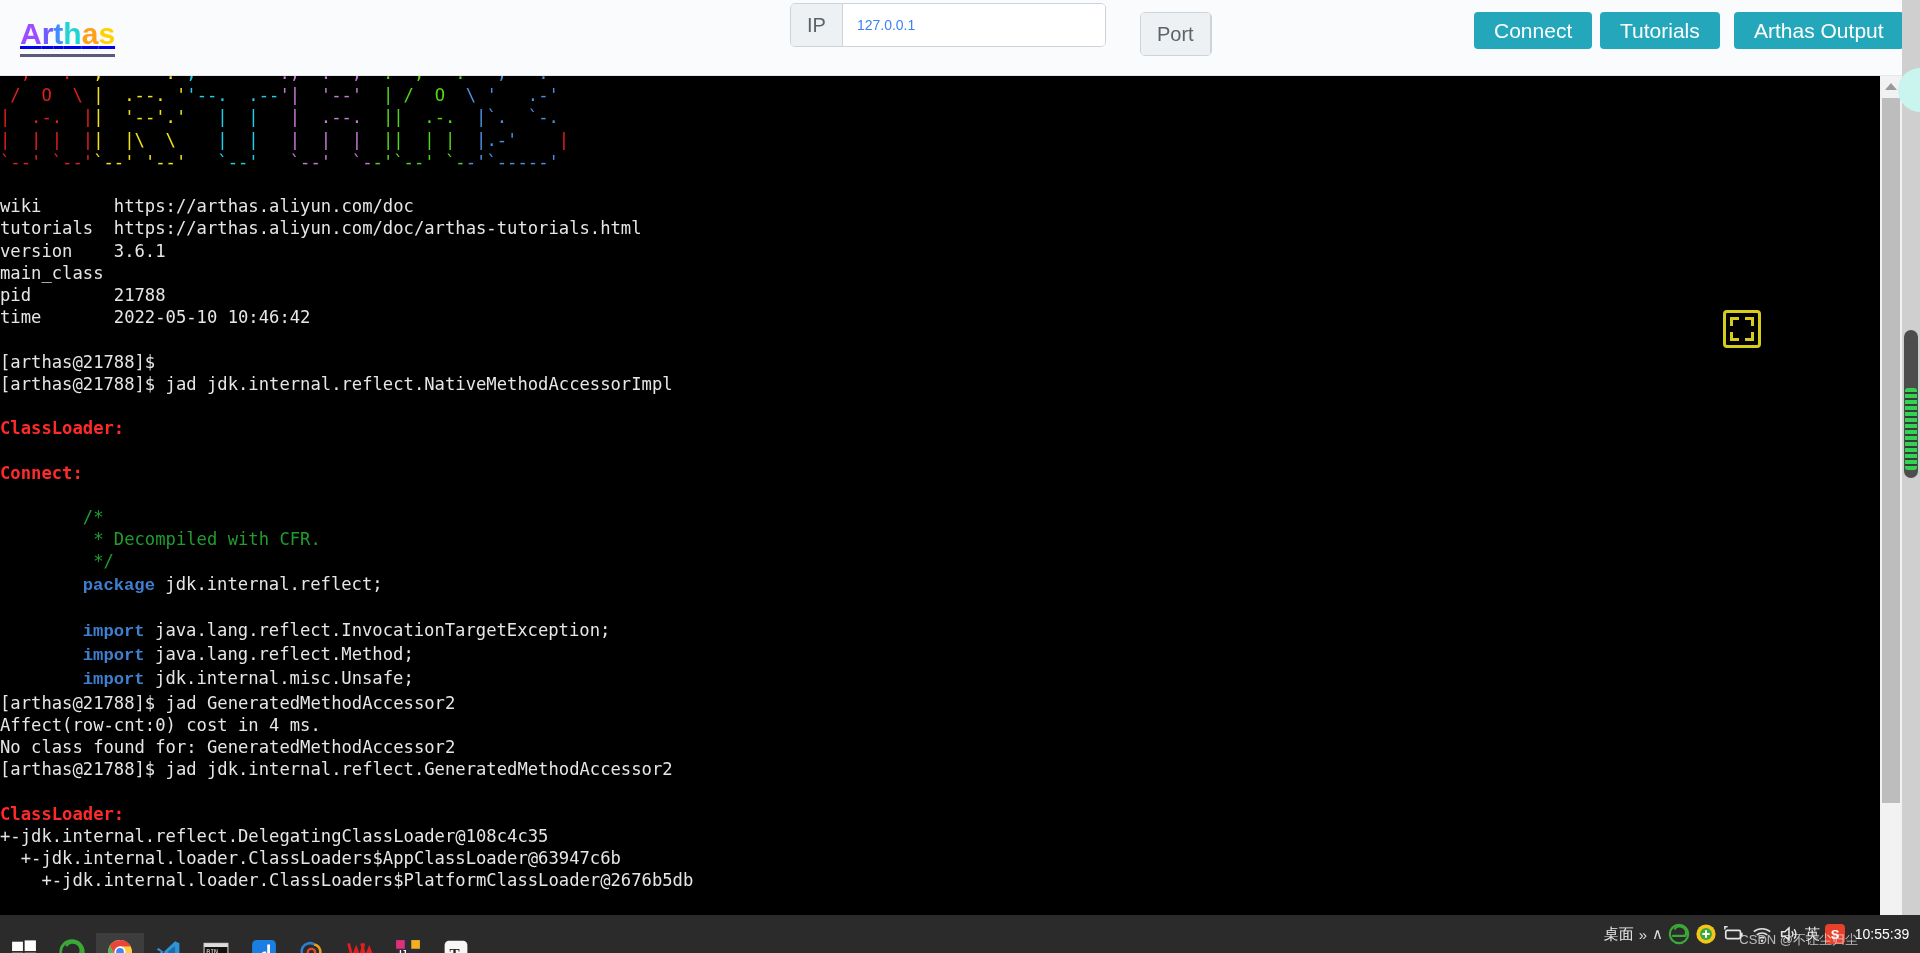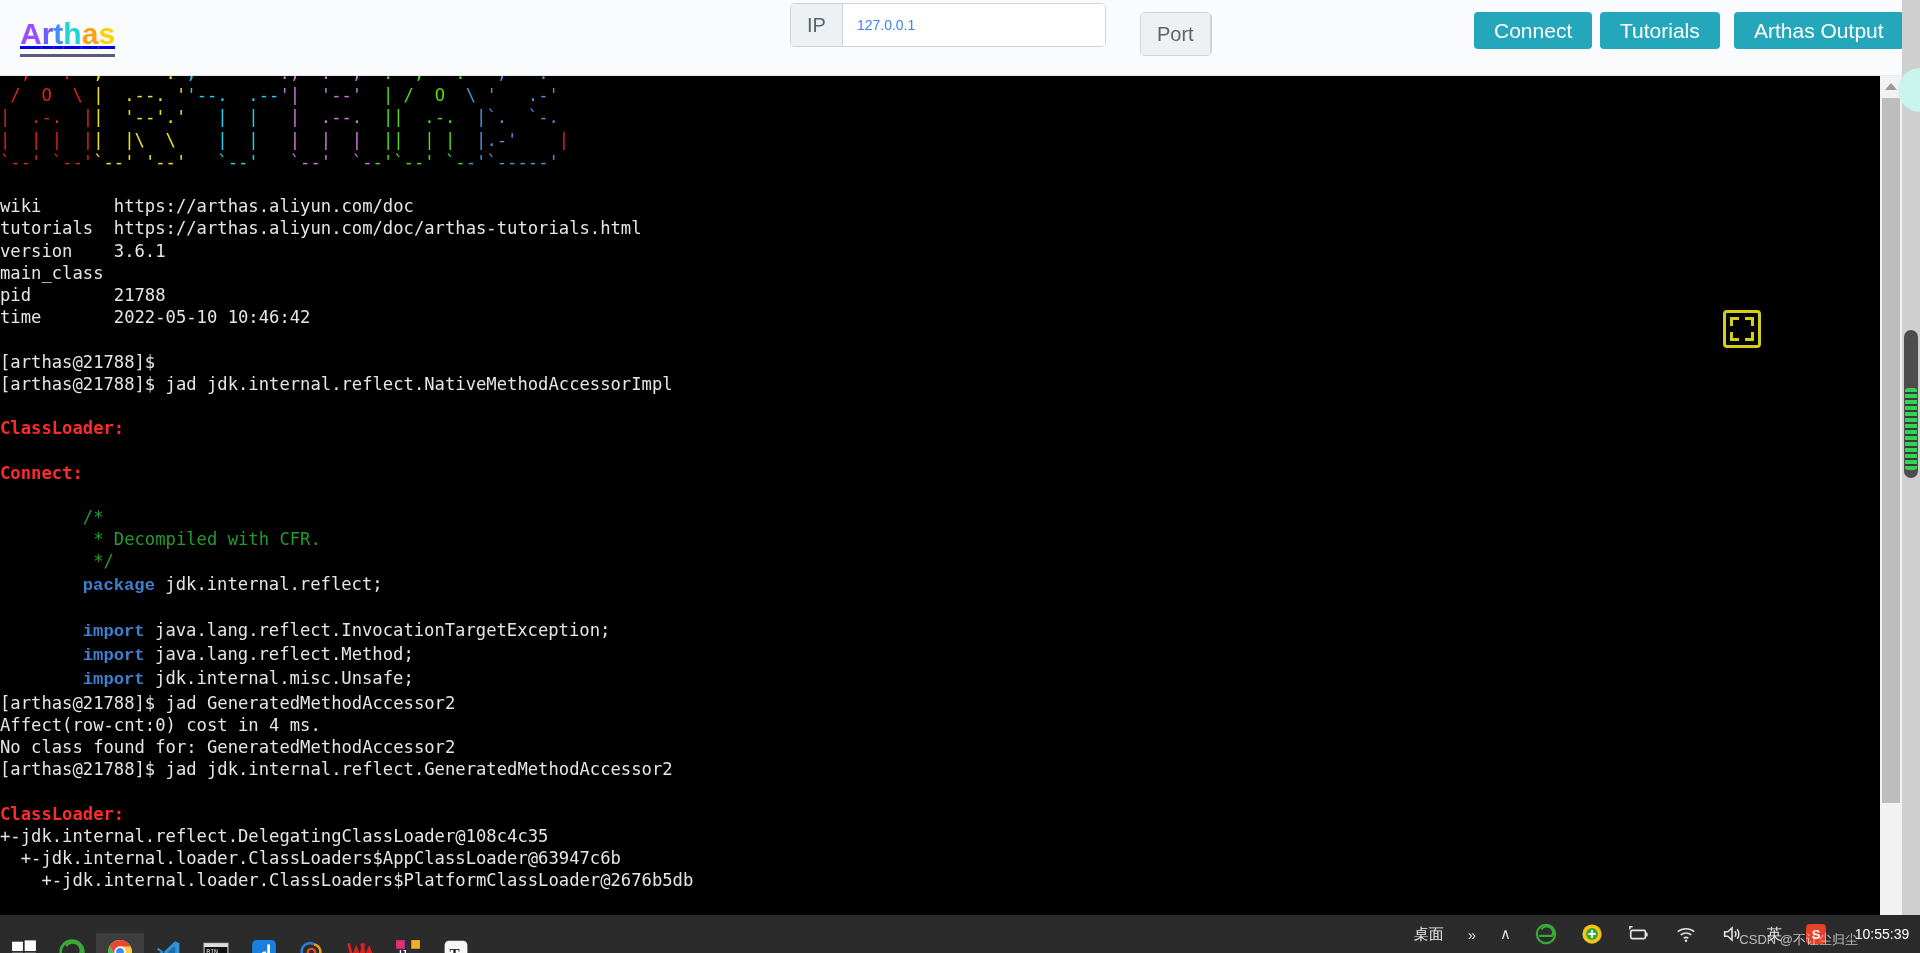--- a/index.html
+++ b/index.html
@@ -193,21 +193,21 @@
   }
   .tb-item.active { background: #3d3d3d; }
   .tb-item .underline {
     position: absolute; bottom: 0; left: 6px; width: 36px; height: 3px;
     background: #6cb4e0;
   }
   .tb-ico { width: 26px; height: 26px; display:block; }
 
   .tb-right {
     position: absolute; right: 0; top: 0; height: 38px;
-    display: flex; align-items: center; gap: 24px;
+    display: flex; align-items: center; gap: 5px;
     padding-right: 6px;
     color: #e6e6e6; font-size: 14px;
   }
   .tb-right .txt { font-size: 15px; color: #eeeeee; }
   .tb-chev { color: #dcdcdc; font-size: 15px; }
   .tb-clock {
     font-size: 14px; line-height: 15px; color: #ffffff;
     text-align: center; min-width: 64px;
   }
   .watermark {

